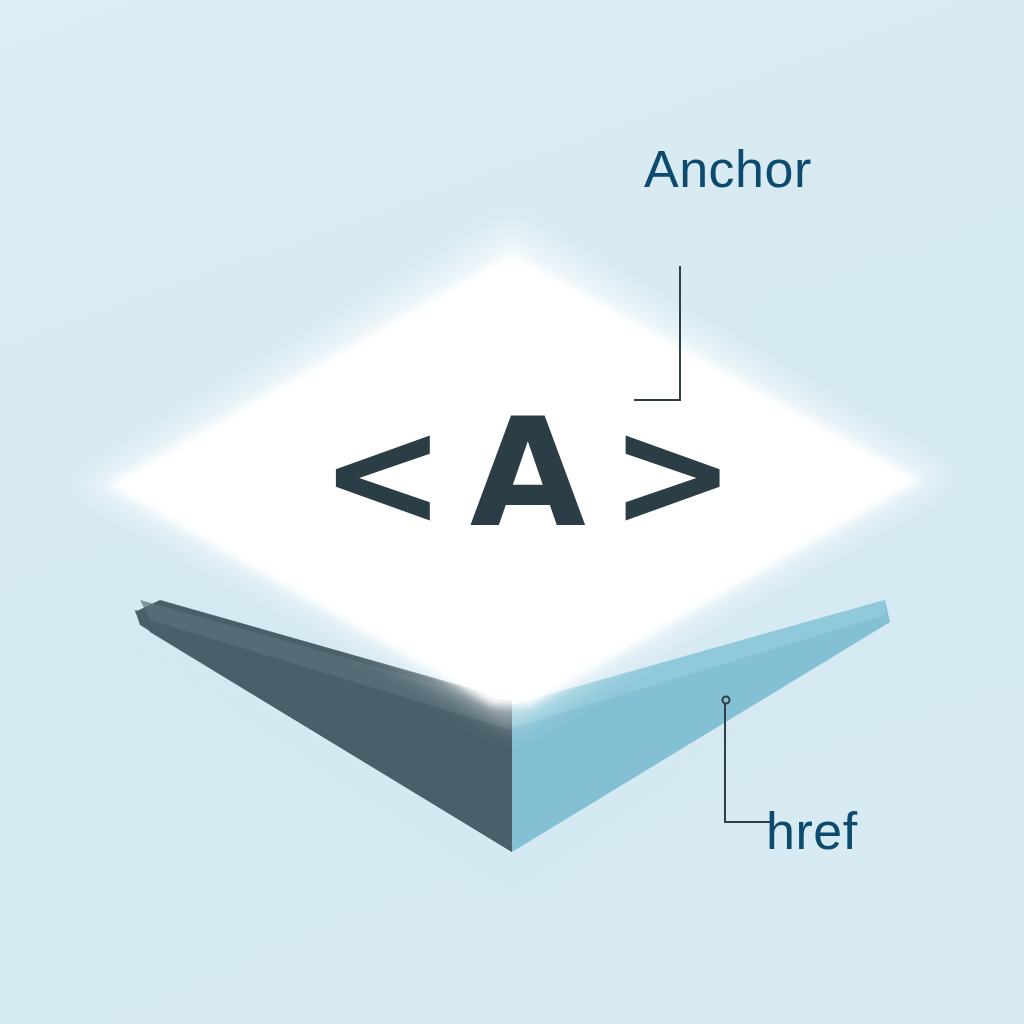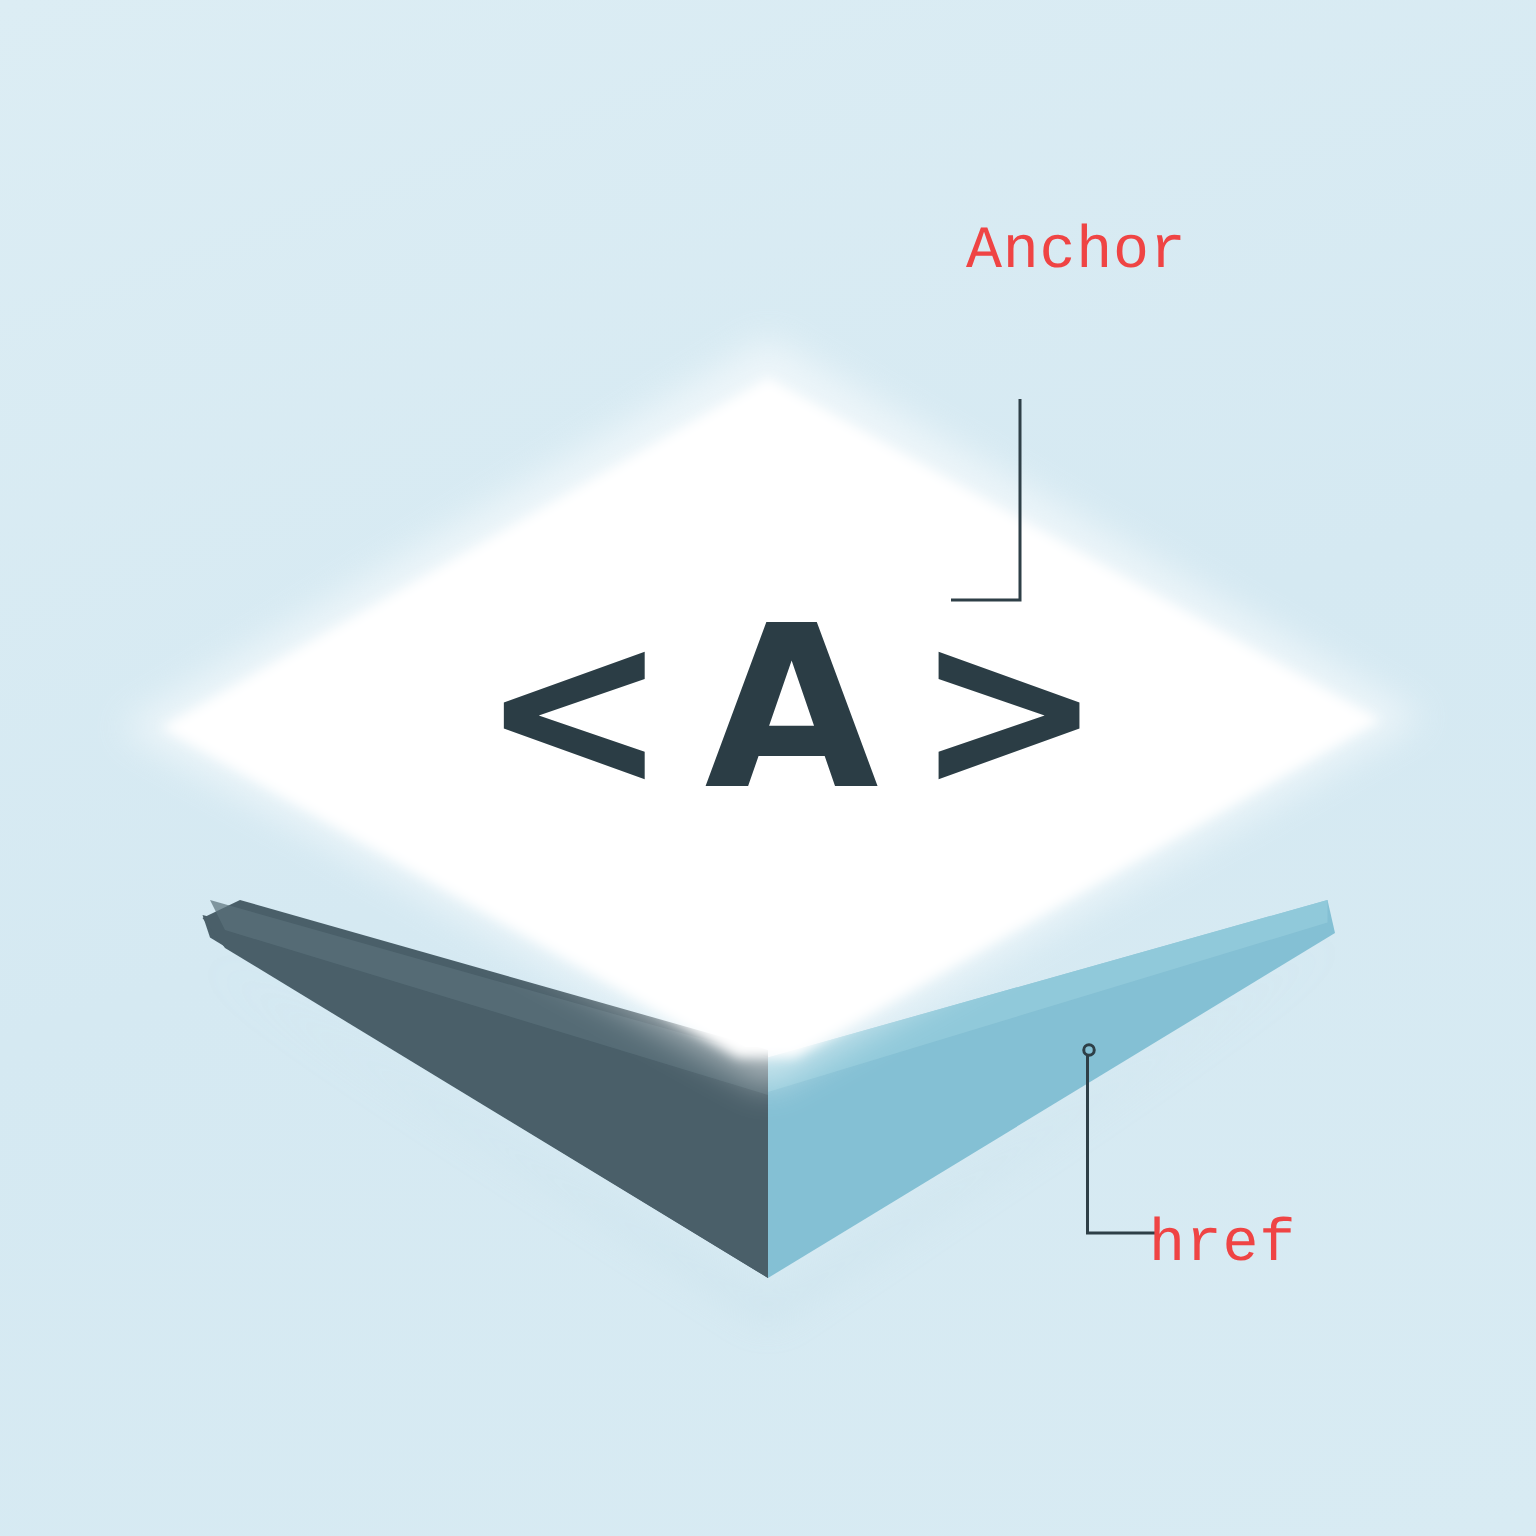--- a/index.html
+++ b/index.html
@@ -4,22 +4,22 @@
   <style>
     html, body { margin:0; padding:0; }
     body {
       width:1024px; height:1024px; overflow:hidden;
       background: linear-gradient(160deg, #dcedf4 0%, #d5e9f2 50%, #d8ebf3 100%);
       font-family: "Liberation Sans", sans-serif;
       position: relative;
     }
     svg.scene { position:absolute; left:0; top:0; width:1024px; height:1024px; }
     .label {
-      position:absolute; color:#ef4444; font-family:Liberation Mono, monospace;
-      font-size:40px; line-height:46px; letter-spacing:0.5px;
+      position:absolute; color:#0c4a6e; font-family:Liberation Sans, sans-serif;
+      font-size:52px; line-height:46px; letter-spacing:0.5px;
     }
     .label-anchor { left:644px; top:146px; }
     .label-href { left:766px; top:808px; }
     .glyph {
       position:absolute; left:320px; top:408px; width:400px; height:130px;
       font-family:"DejaVu Sans", sans-serif; font-weight:bold;
       font-size:150px; line-height:130px; color:#2b3d45;
       text-align:center; letter-spacing:24px;
     }
   </style>

